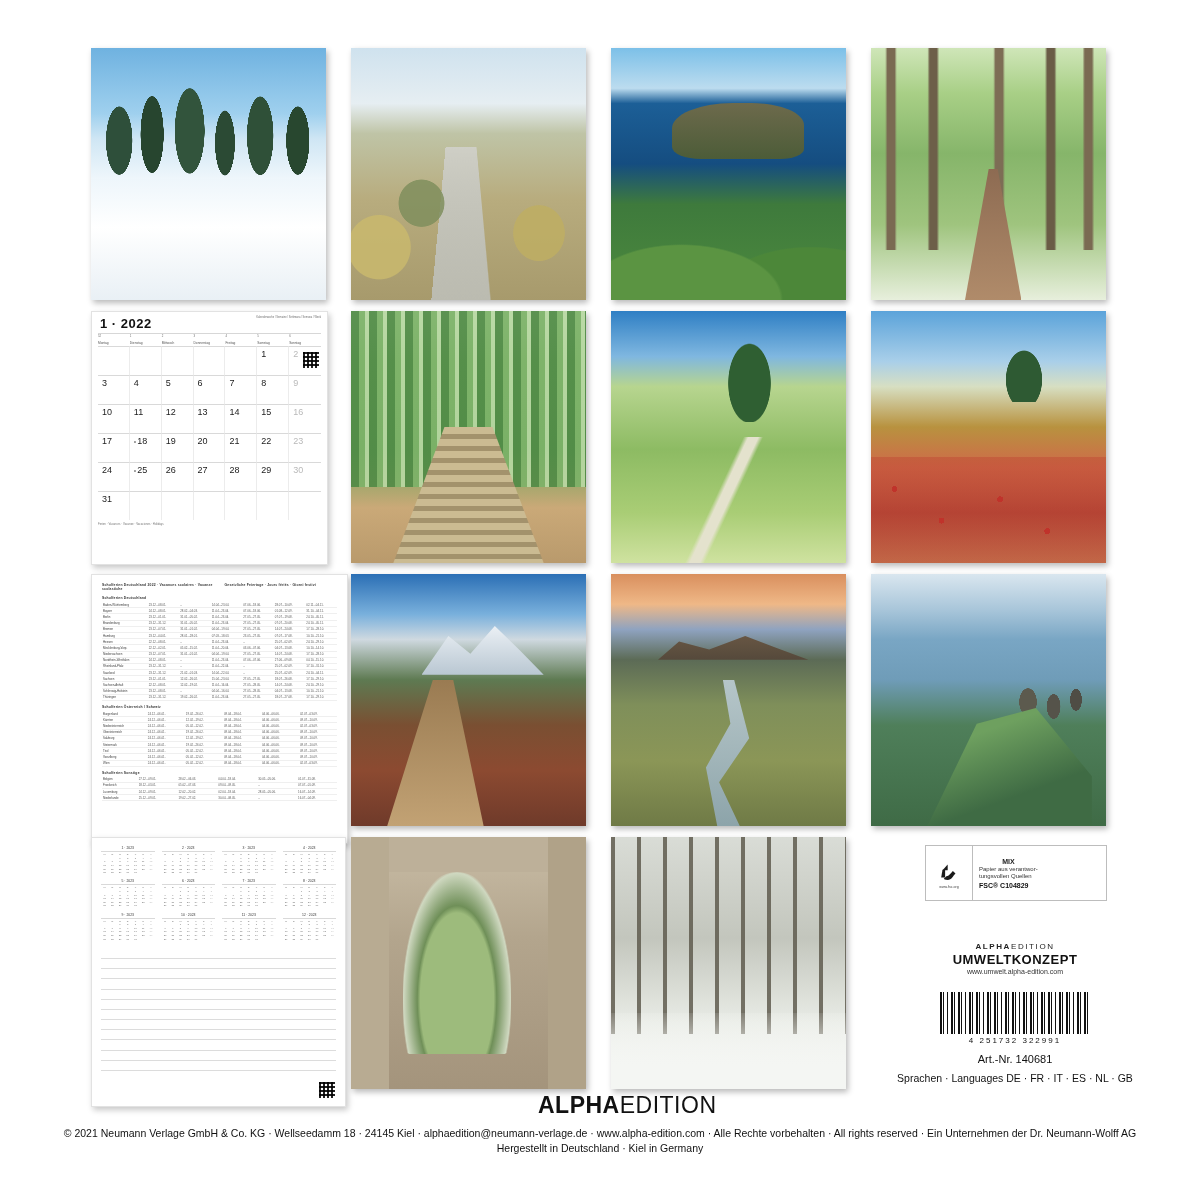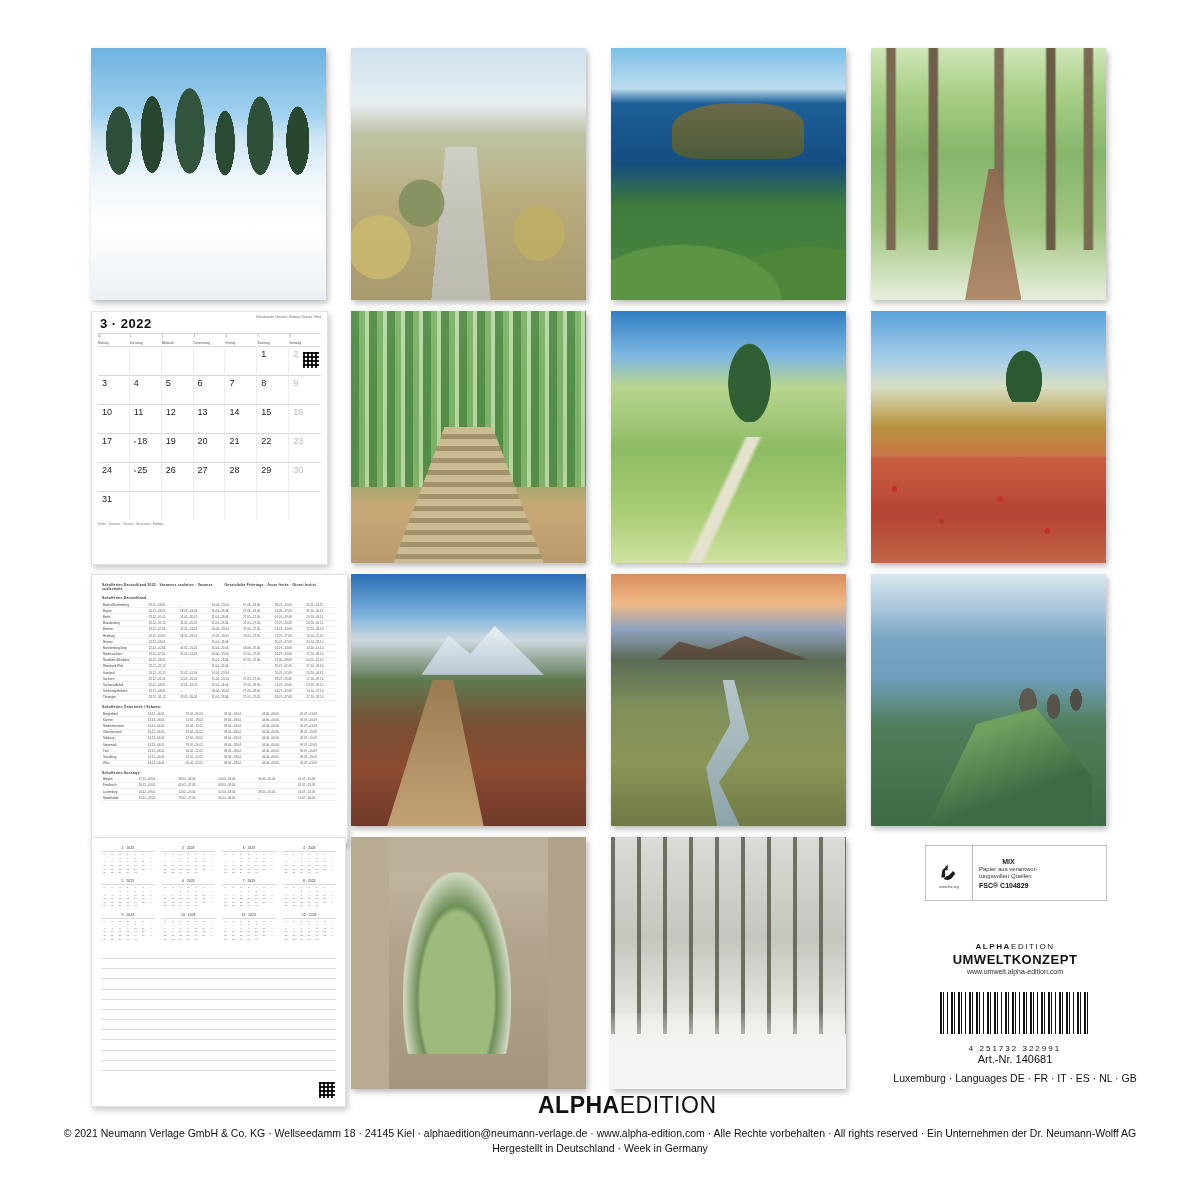--- a/index.html
+++ b/index.html
@@ -336,21 +336,21 @@
 
   .barcode{position:absolute;}
   .bars{
     height:42px;width:150px;
     background:
       repeating-linear-gradient(to right,
         #111 0 2px, #fff 2px 3px, #111 3px 4px, #fff 4px 7px,
         #111 7px 8px, #fff 8px 11px, #111 11px 13px, #fff 13px 14px,
         #111 14px 15px, #fff 15px 18px);
   }
-  .barnum{font-size:8px;letter-spacing:2px;color:#111;margin-top:10px;text-align:center;}
+  .barnum{font-size:8px;letter-spacing:2px;color:#111;margin-top:2px;text-align:center;}
 
   .art-nr{position:absolute;font-size:11px;color:#111;text-align:center;width:220px;}
   .langs{position:absolute;font-size:10.5px;color:#111;text-align:center;width:260px;}
 
   
   .brand{
     position:absolute;font-size:23px;letter-spacing:.5px;color:#111;
   }
   .brand .b1{font-weight:700;}
   .brand .b2{font-weight:400;}
@@ -376,21 +376,21 @@
   <div class="tile" style="left:611px; top:48px; width:235px; height:252px;">
     <div class="ph ph-cliffsea"></div>
   </div>
 
   <div class="tile" style="left:871px; top:48px; width:235px; height:252px;">
     <div class="ph ph-beechpath"></div>
   </div>
 
   <div class="sheet" style="left:91px; top:311px; width:235px; height:252px;">
     <div class="cal-head">
-      <div class="cal-month">3 · 2022</div>
+      <div class="cal-month">1 · 2022</div>
       <div class="cal-tinytext">Kalenderwoche / Semaine / Settimana / Semana / Week</div>
     </div>
 
     <div class="cal-weekstrip">
       <div>52</div>
       <div>1</div>
       <div>2</div>
       <div>3</div>
       <div>4</div>
       <div>5</div>
@@ -1434,24 +1434,24 @@
     <div class="url">www.umwelt.alpha-edition.com</div>
   </div>
 
   <div class="barcode" style="left:940px; top:992px;">
     <div class="bars"></div>
     <div class="barnum">4 251732 322991</div>
   </div>
 
   <div class="art-nr" style="left:905px; top:1053px;">Art.-Nr. 140681</div>
 
-  <div class="langs" style="left:885px; top:1072px;">Luxemburg · Languages DE · FR · IT · ES · NL · GB</div>
+  <div class="langs" style="left:885px; top:1072px;">Sprachen · Languages DE · FR · IT · ES · NL · GB</div>
 
   <div class="brand" style="left:538px; top:1092px;">
     <span class="b1">ALPHA</span><span class="b2">EDITION</span>
   </div>
 
   <div class="footer" style="top:1126px;">
     <div>© 2021 Neumann Verlage GmbH &amp; Co. KG · Wellseedamm 18 · 24145 Kiel · alphaedition@neumann-verlage.de · www.alpha-edition.com · Alle Rechte vorbehalten · All rights reserved · Ein Unternehmen der Dr. Neumann-Wolff AG</div>
-    <div>Hergestellt in Deutschland · Week in Germany</div>
+    <div>Hergestellt in Deutschland · Kiel in Germany</div>
   </div>
 
 </div>
 
 </body></html>

